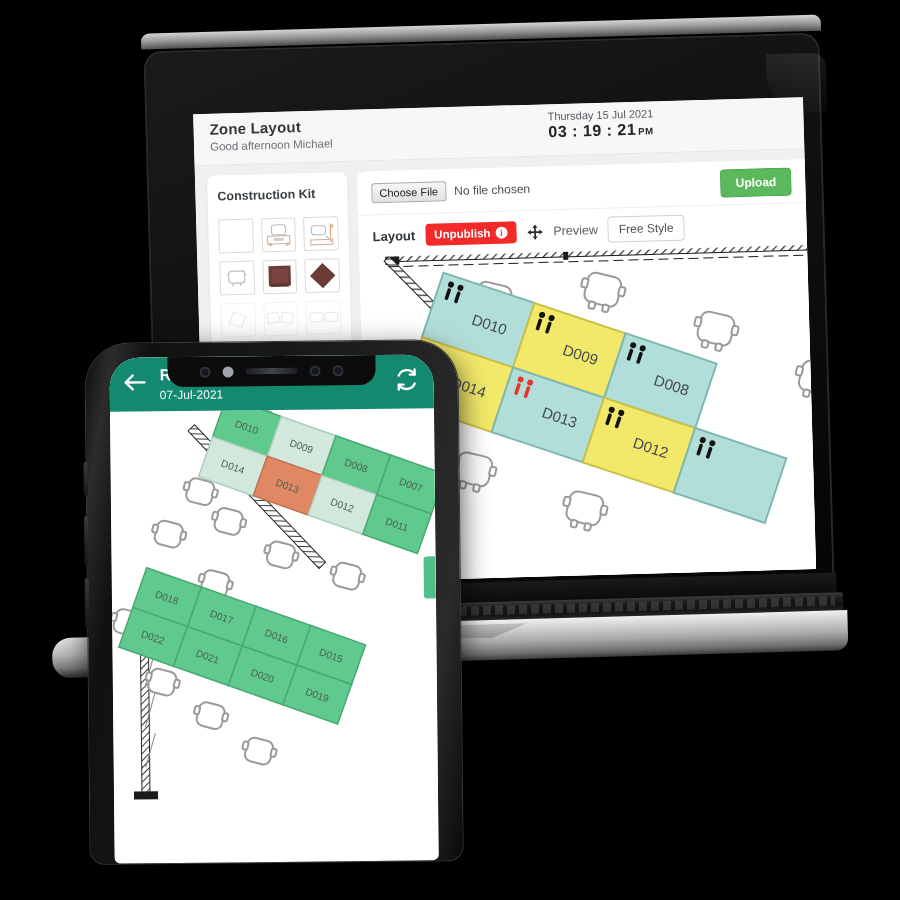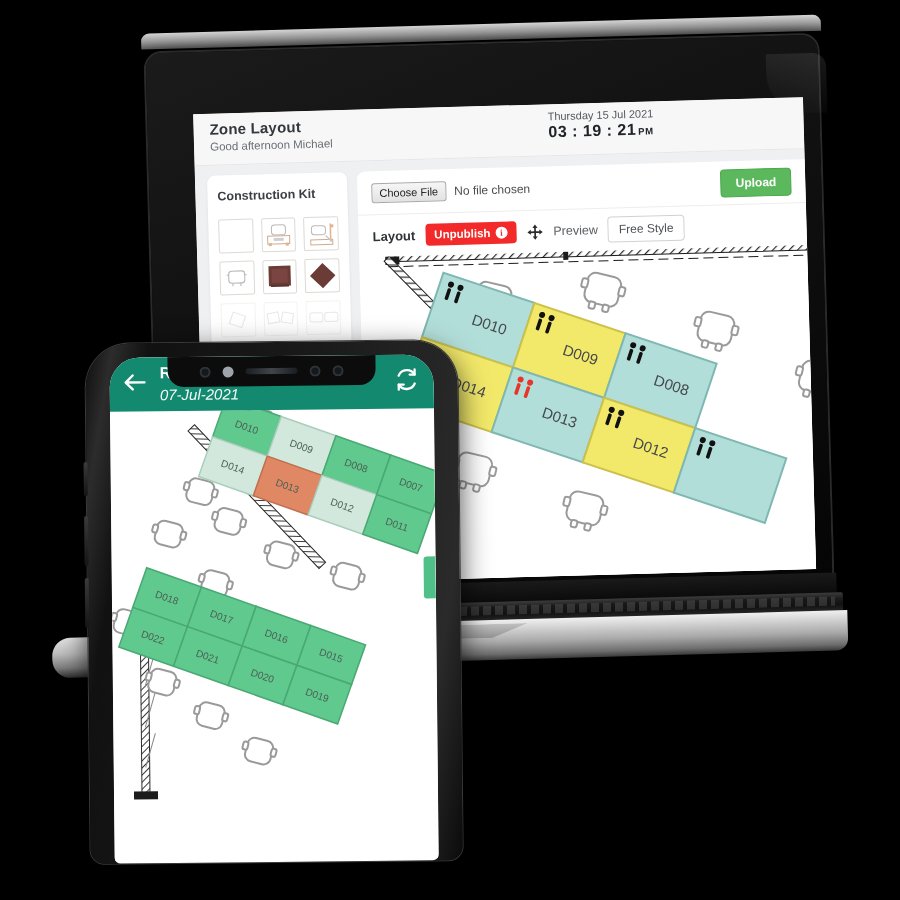--- a/index.html
+++ b/index.html
@@ -166,21 +166,21 @@
   .side-btn {
     position:absolute; left: -3px; width: 4px; background: linear-gradient(180deg,#3a3a3a,#151515);
     border-radius: 2px;
   }
   .phone-header {
     position:relative; height: 54px; background: #138a70; color:#fff;
     display:flex; align-items:center; padding: 0 14px; z-index: 4;
   }
   .back-arrow { font-size: 22px; line-height:1; margin-right: 14px; }
   .ph-title { font-size: 16px; font-weight: bold; line-height:1.15; }
-  .ph-date { font-size: 15px; opacity: .95; line-height:1.2; margin-top:4px;font-style:italic;}
+  .ph-date { font-size: 12px; opacity: .95; line-height:1.2; margin-top:4px;}
   .refresh-icon { margin-left:auto; }
   .phone-plan { position:relative; height: 450px; background:#fff; overflow:hidden; }
   .phone-plan svg { position:absolute; left: -12px; top: -4px; }
   .side-tab {
     position:absolute; right: 0; top: 148px; width: 12px; height: 42px;
     background:#4fc08a; border-radius: 3px 0 0 3px; z-index: 6;
   }
 </style>
 </head>
 <body>

